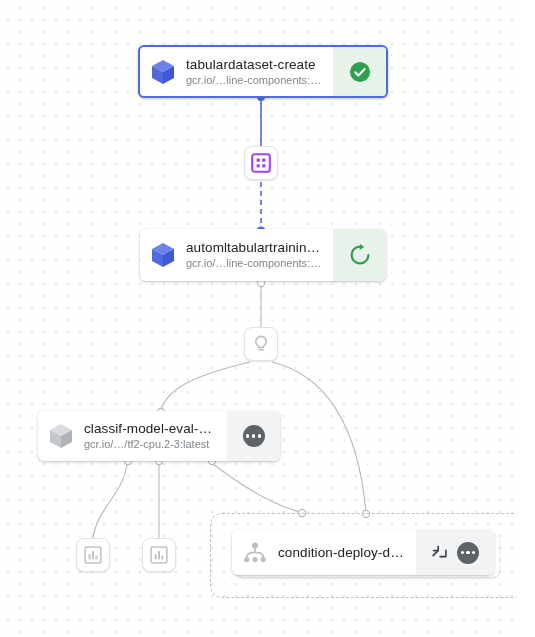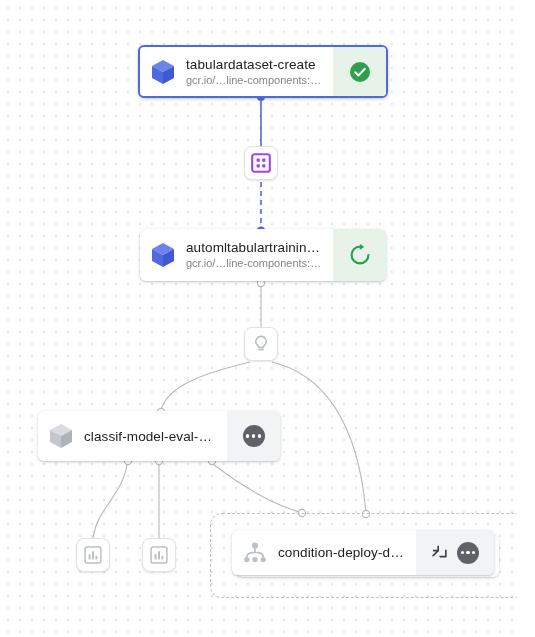--- a/index.html
+++ b/index.html
@@ -235,20 +235,21 @@
   <div class="node" style="left:38px; top:411px; width:242px; height:50px;">
     <div class="node-icon">
       <svg width="24" height="26" viewBox="0 0 24 26" xmlns="http://www.w3.org/2000/svg">
         <path d="M12 1 L23 7 L12 13 L1 7 Z" fill="#dadce0"></path>
         <path d="M1 7 L12 13 L12 25 L1 19 Z" fill="#c3c7cc"></path>
         <path d="M23 7 L12 13 L12 25 L23 19 Z" fill="#aeb3b8"></path>
       </svg>
     </div>
     <div class="node-body">
       <div class="node-title">classif-model-eval-metrics</div>
+      <div class="node-sub">gcr.io/…/tf2-cpu.2-3:latest</div>
     </div>
     <div class="node-actions">
       <span class="dots-icon">
         <i></i>
           <i></i>
           <i></i>
       </span>
     </div>
   </div>
 

